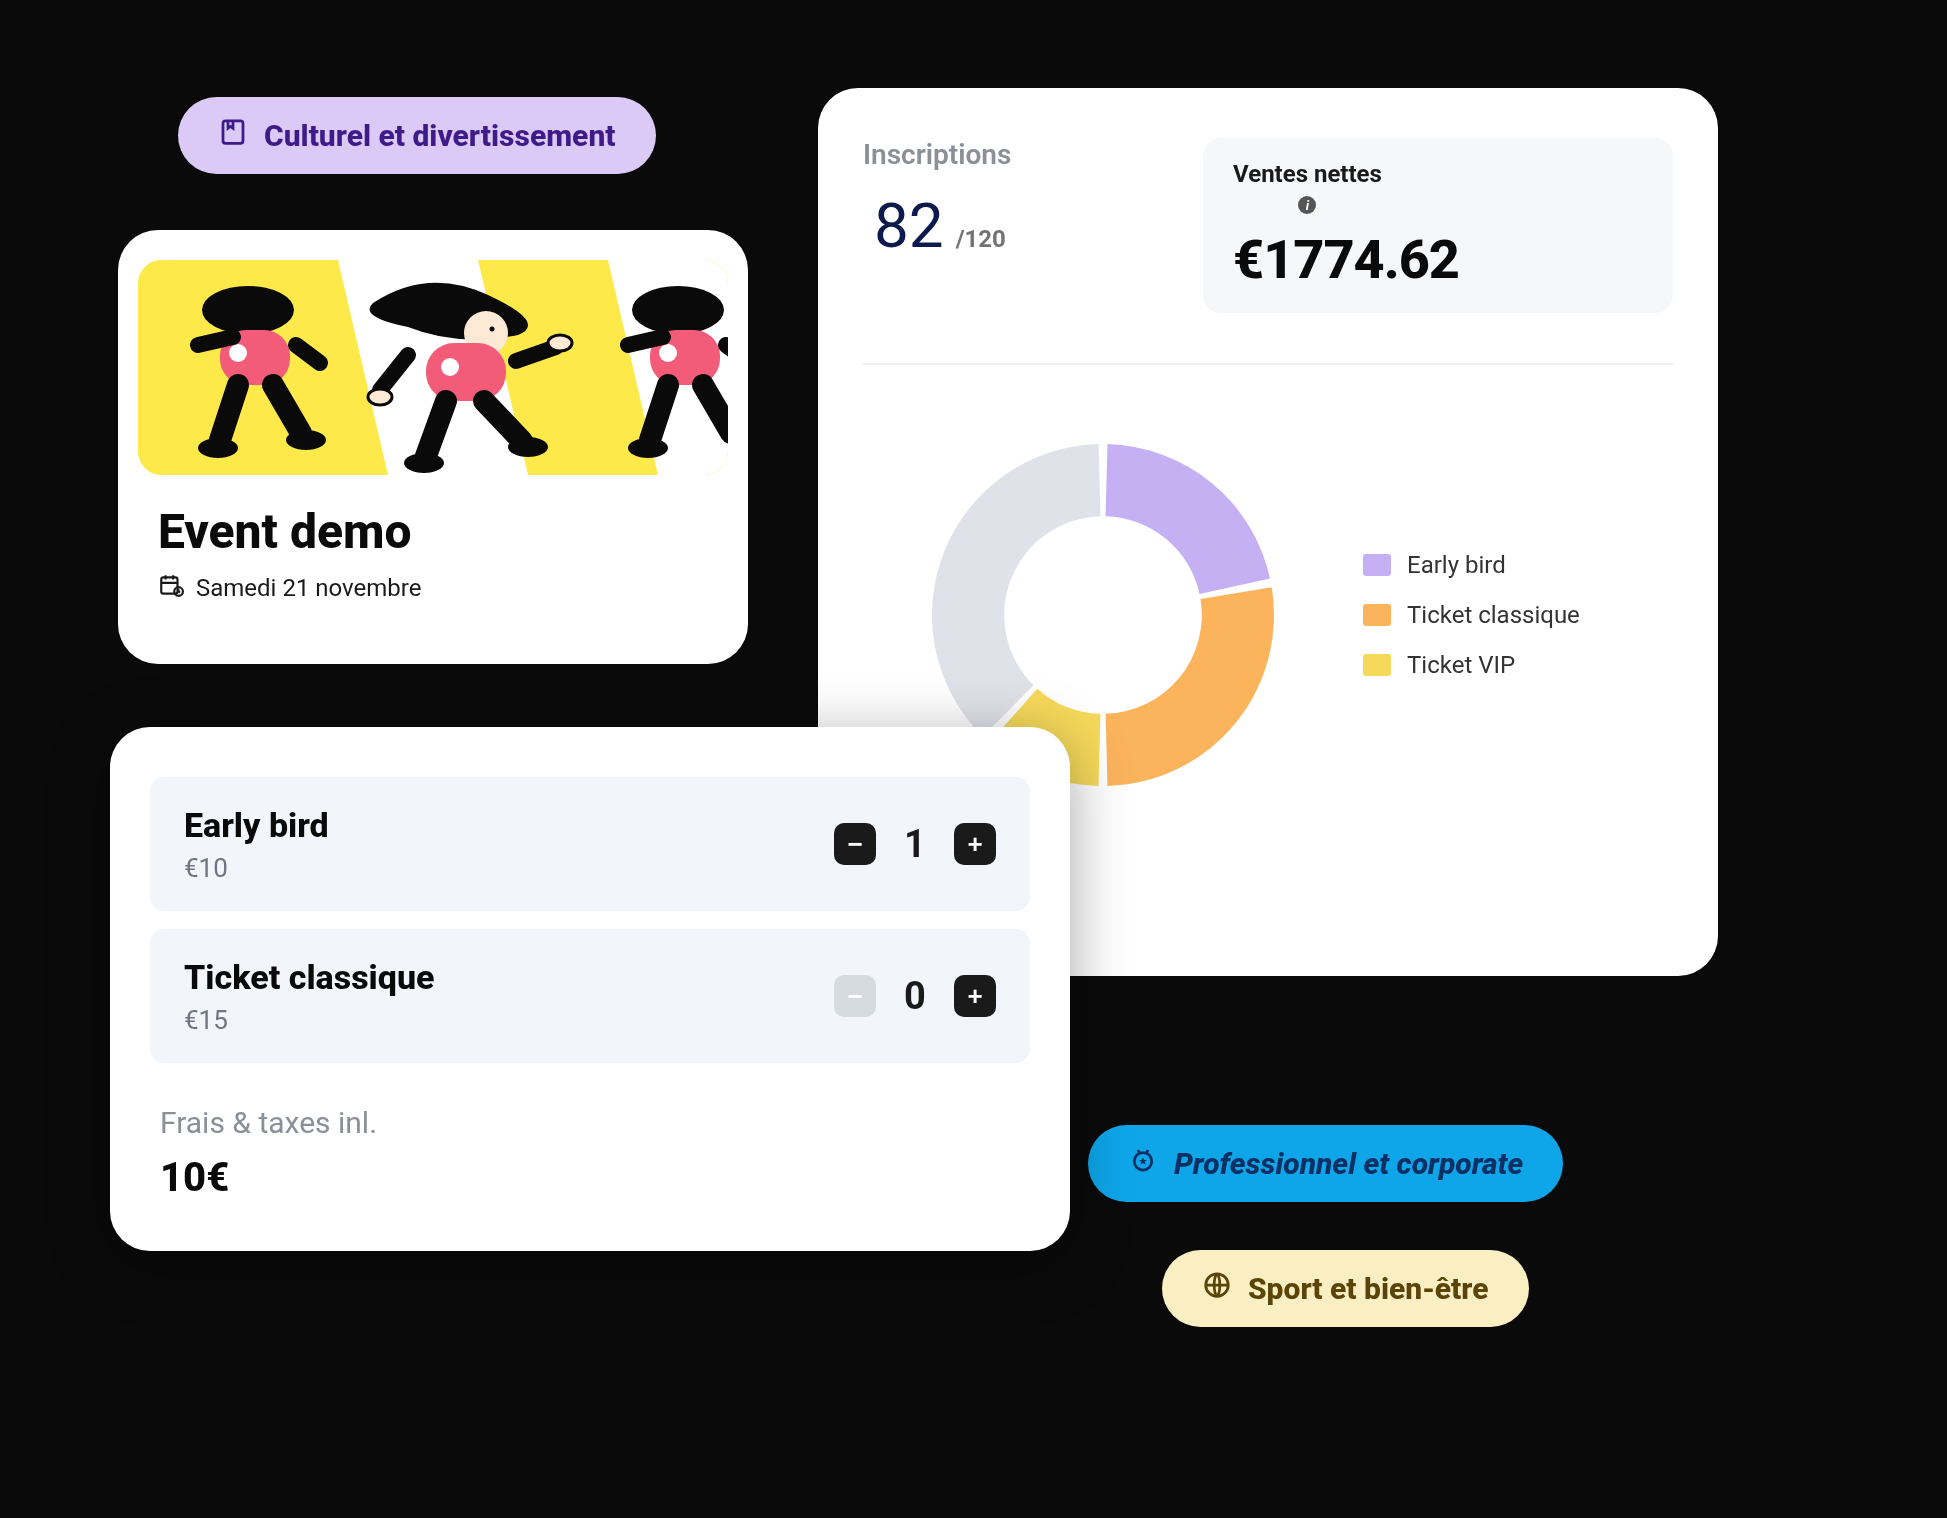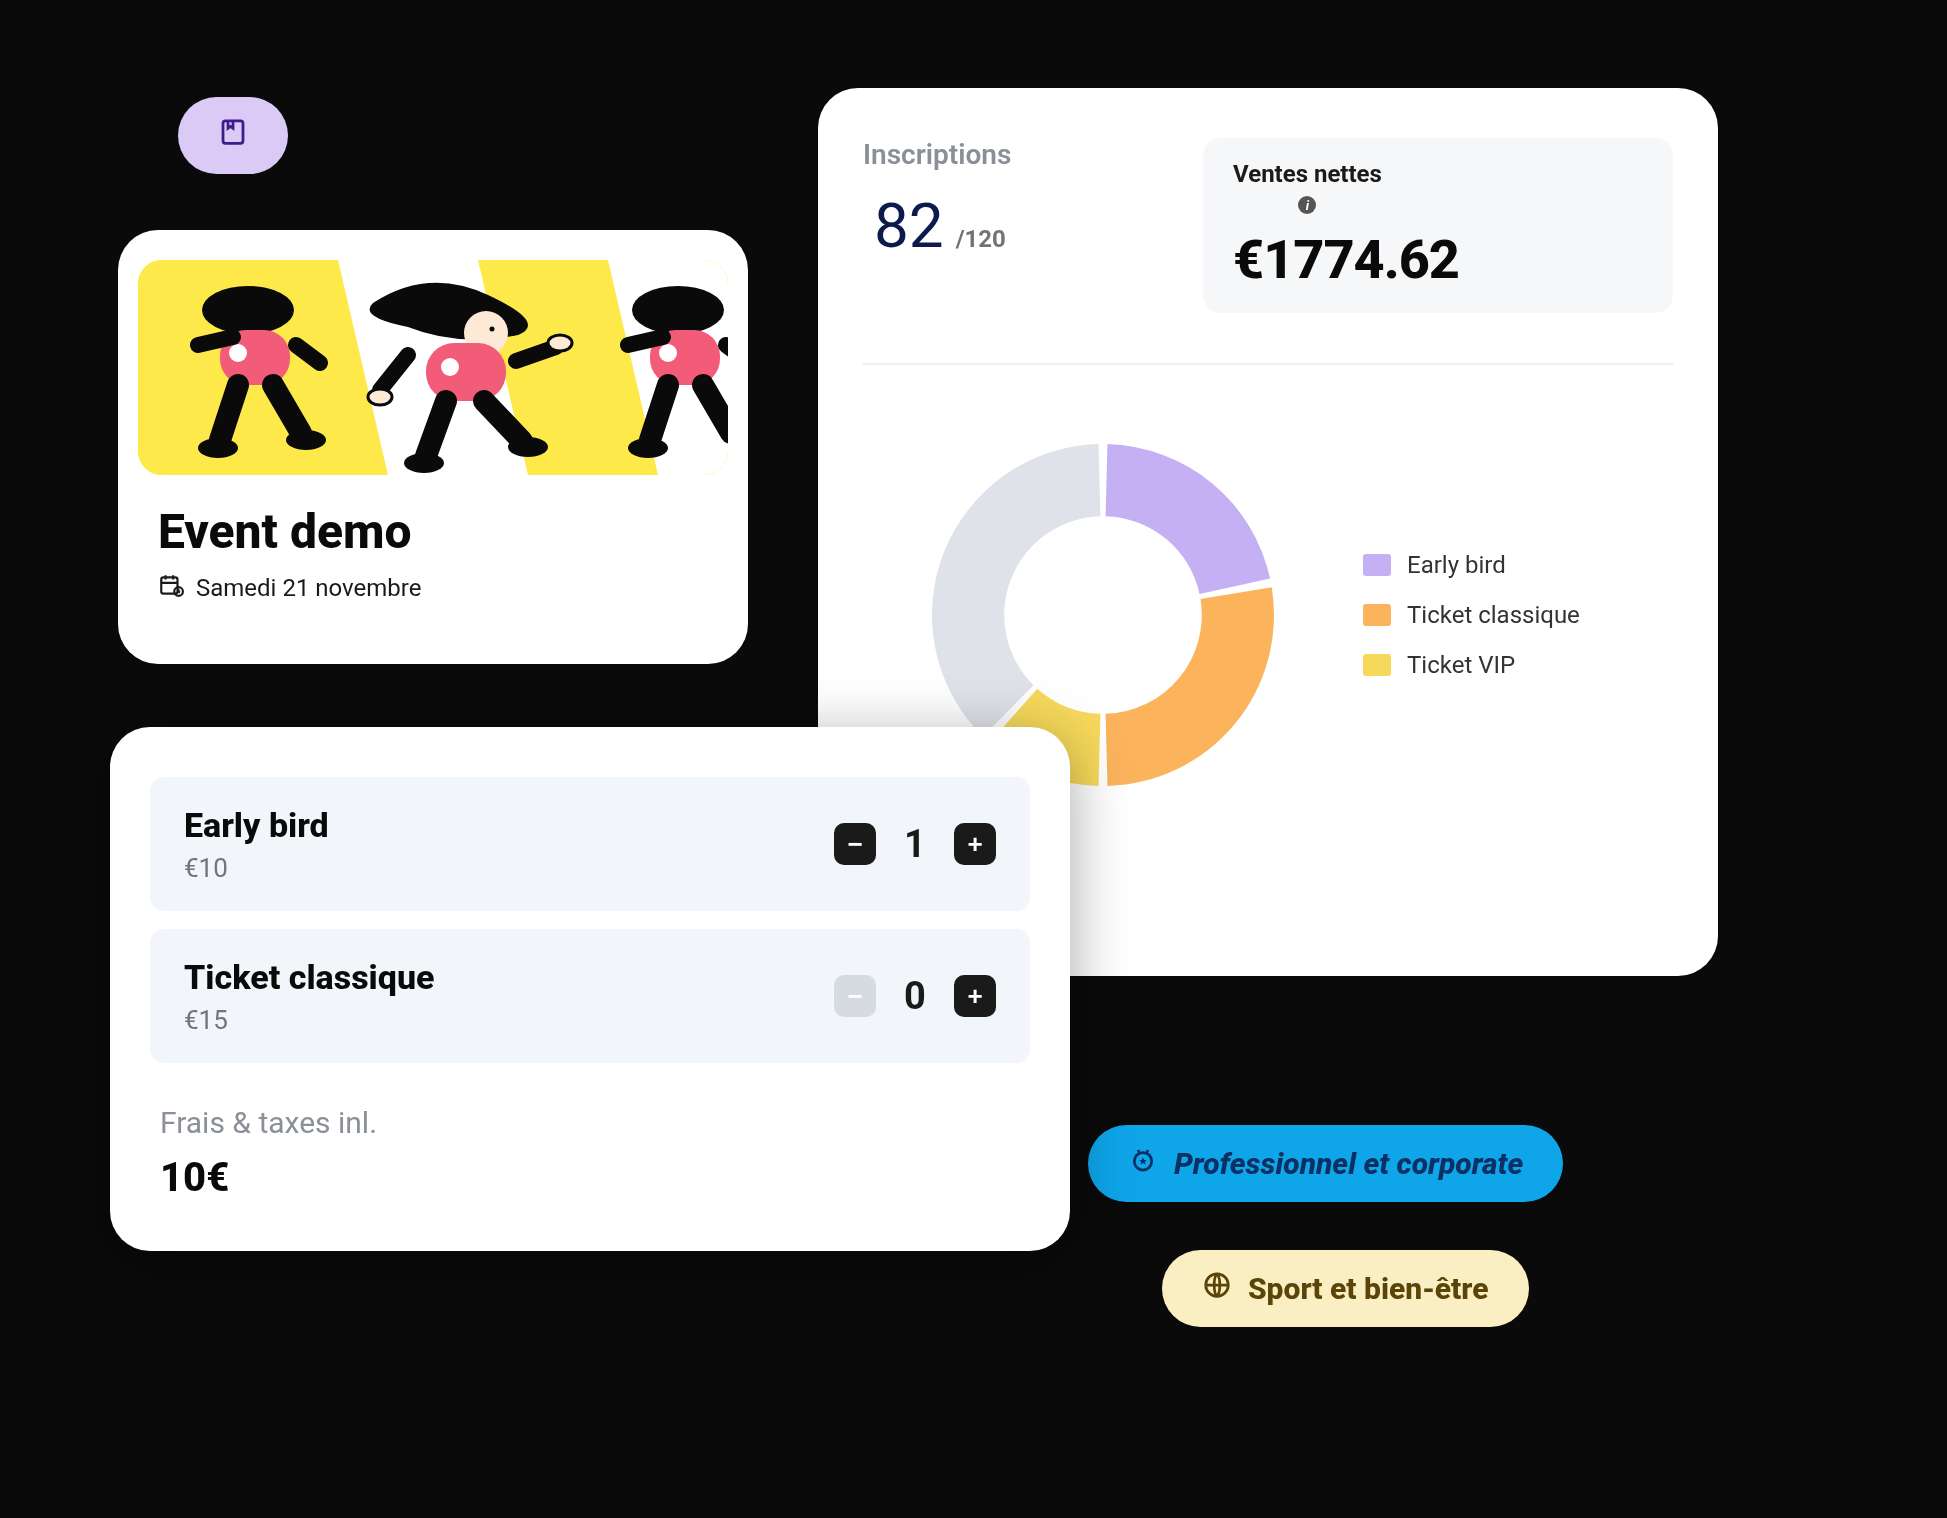--- a/index.html
+++ b/index.html
@@ -175,20 +175,21 @@
 </head>
 <body>
 
 <div class="pill pill-purple">
   <span>
     <svg width="30" height="30" viewBox="0 0 24 24" fill="none" stroke="#3f1b8a" stroke-width="2.2">
       <rect x="4" y="3" width="16" height="18" rx="2"></rect>
       <path d="M8 3v6l2-1.5L12 9V3"></path>
     </svg>
   </span>
+  <span>Culturel et divertissement</span>
 </div>
 
 <div class="pill pill-blue">
   <span>
     <svg width="30" height="30" viewBox="0 0 24 24" fill="none" stroke="#0c2f64" stroke-width="2.2">
       <circle cx="12" cy="13" r="7"></circle>
       <path d="M12 10l1 2h2l-1.6 1.4.6 2.1L12 14.4 10 15.5l.6-2.1L9 12h2z" fill="#0c2f64" stroke="none"></path>
       <path d="M8 4l1 2M16 4l-1 2"></path>
     </svg>
   </span>

